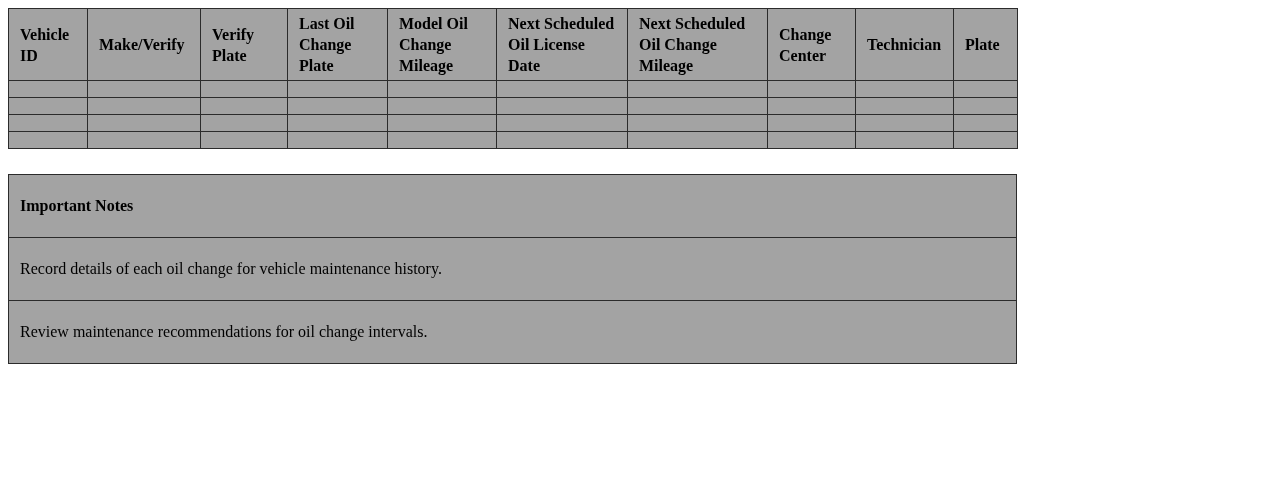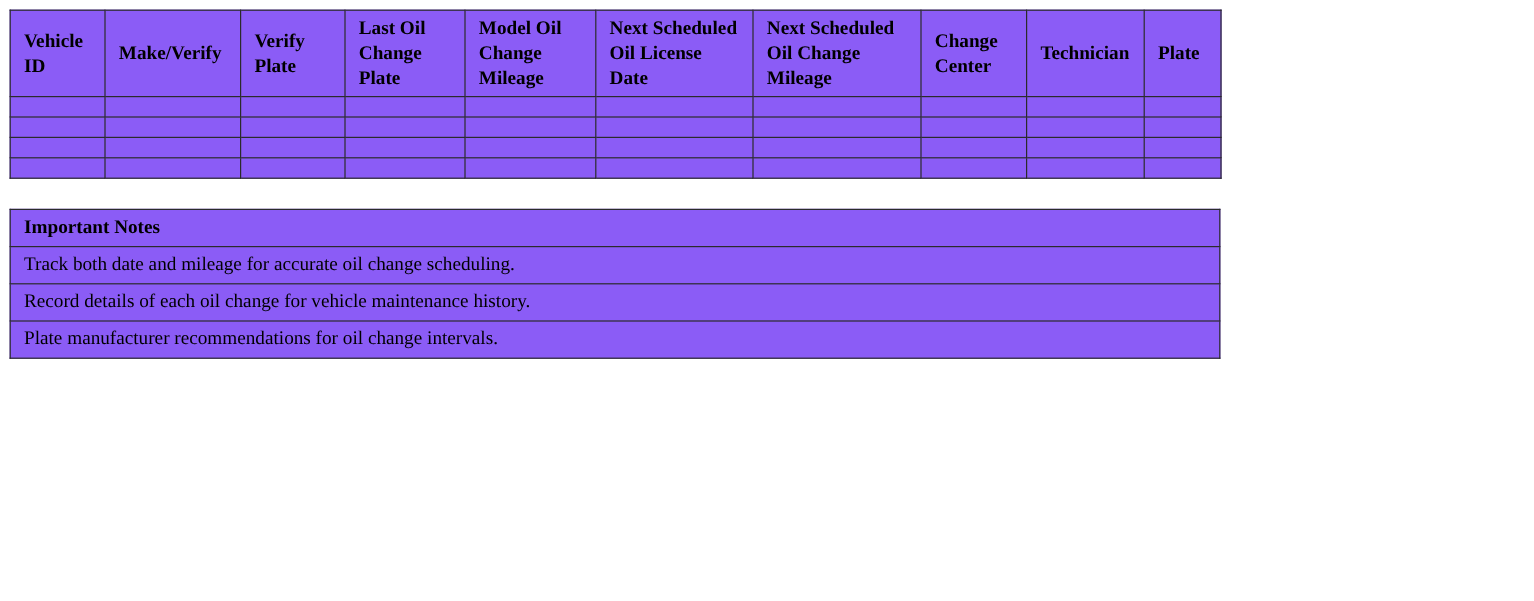--- a/index.html
+++ b/index.html
@@ -14,21 +14,21 @@
     font-family: "Liberation Serif", "DejaVu Serif", serif;
     color: #000000;
   }
   .page {
     padding: 8px;
   }
   table {
     border-collapse: collapse;
     table-layout: fixed;
     width: 1009px;
-    background: #8b5cf6;
+    background: #a3a3a3;
   }
   th, td {
     border: 1px solid #2b2b2b;
     font-size: 16px;
     color: #000000;
     overflow: hidden;
   }
   
   .log-table th {
     font-weight: bold;
@@ -44,21 +44,21 @@
   }
   
   .notes-table {
     margin-top: 25px;
   }
   .notes-table th,
   .notes-table td {
     text-align: left;
     vertical-align: middle;
     line-height: 22px;
-    padding: 4px 11px;
+    padding: 20px 11px;
     height: 22px;
   }
   .notes-table th {
     font-weight: bold;
   }
 </style>
 </head>
 <body>
 
 <div class="page">
@@ -141,24 +141,21 @@
       </tr>
     </tbody>
   </table>
 
   <table class="notes-table">
     <tbody>
       <tr>
         <th>Important Notes</th>
       </tr>
       <tr>
-        <td>Track both date and mileage for accurate oil change scheduling.</td>
-      </tr>
-      <tr>
         <td>Record details of each oil change for vehicle maintenance history.</td>
       </tr>
       <tr>
-        <td>Plate manufacturer recommendations for oil change intervals.</td>
+        <td>Review maintenance recommendations for oil change intervals.</td>
       </tr>
     </tbody>
   </table>
 
 </div>
 
 </body></html>

